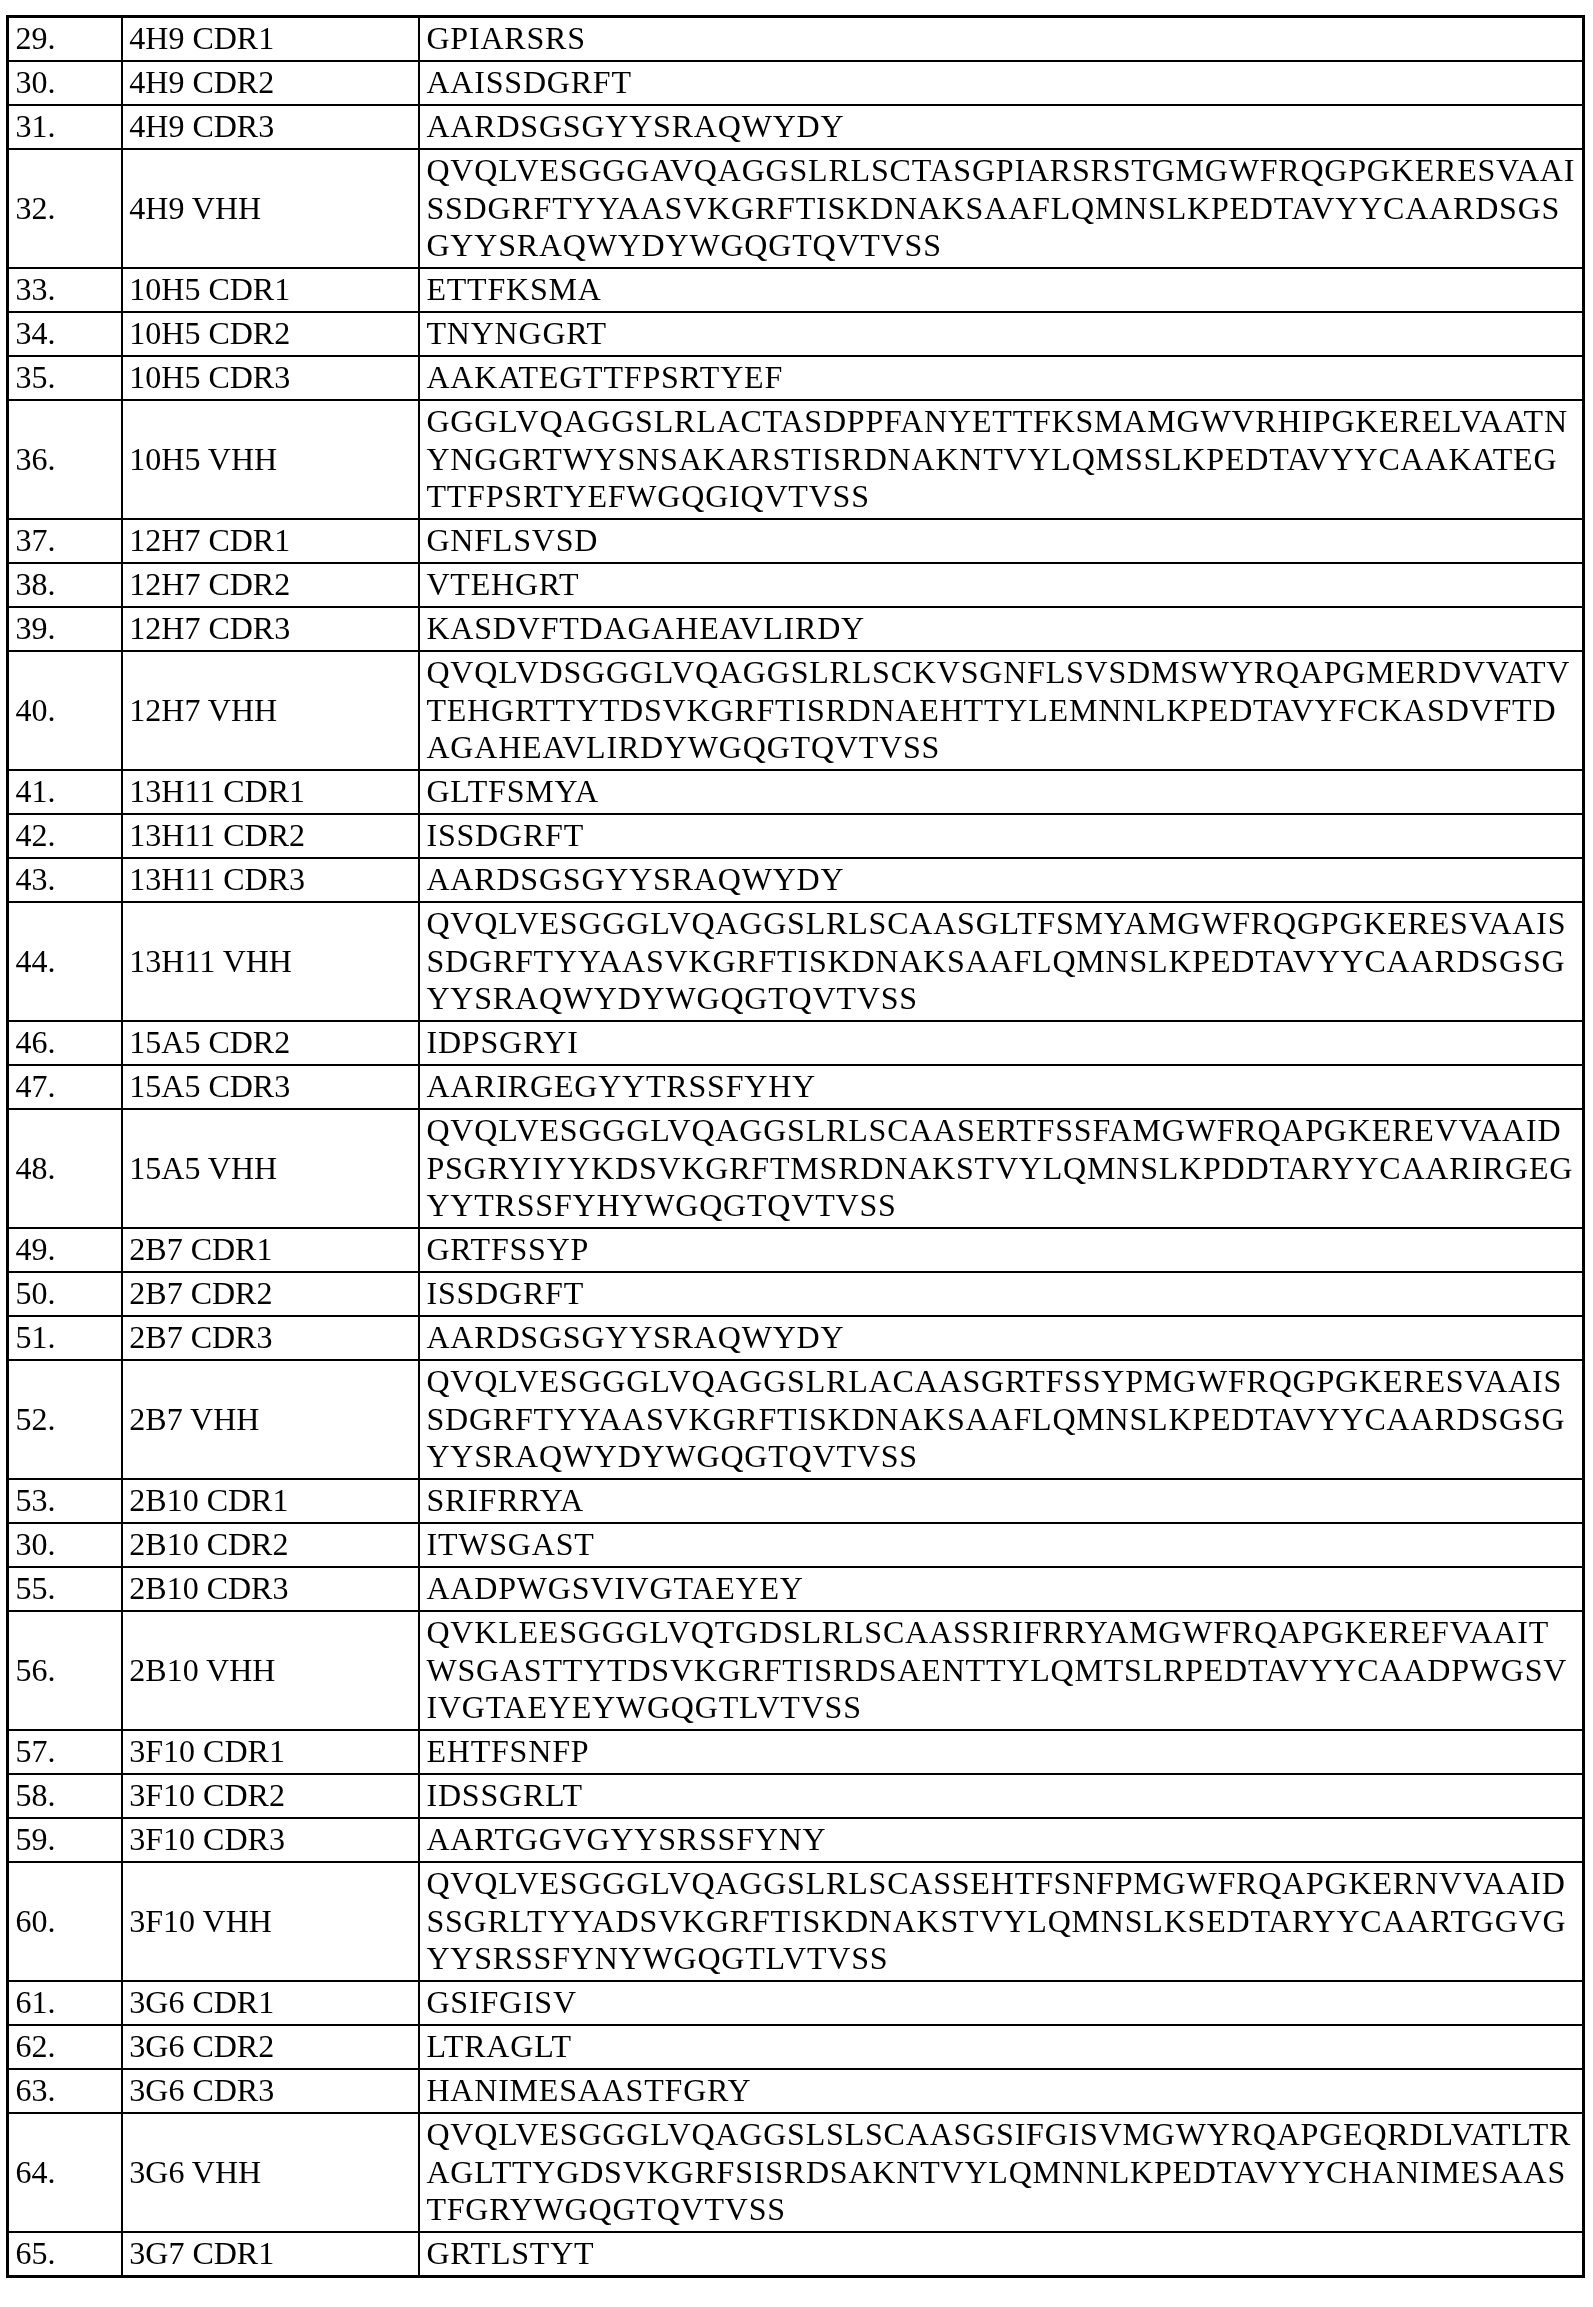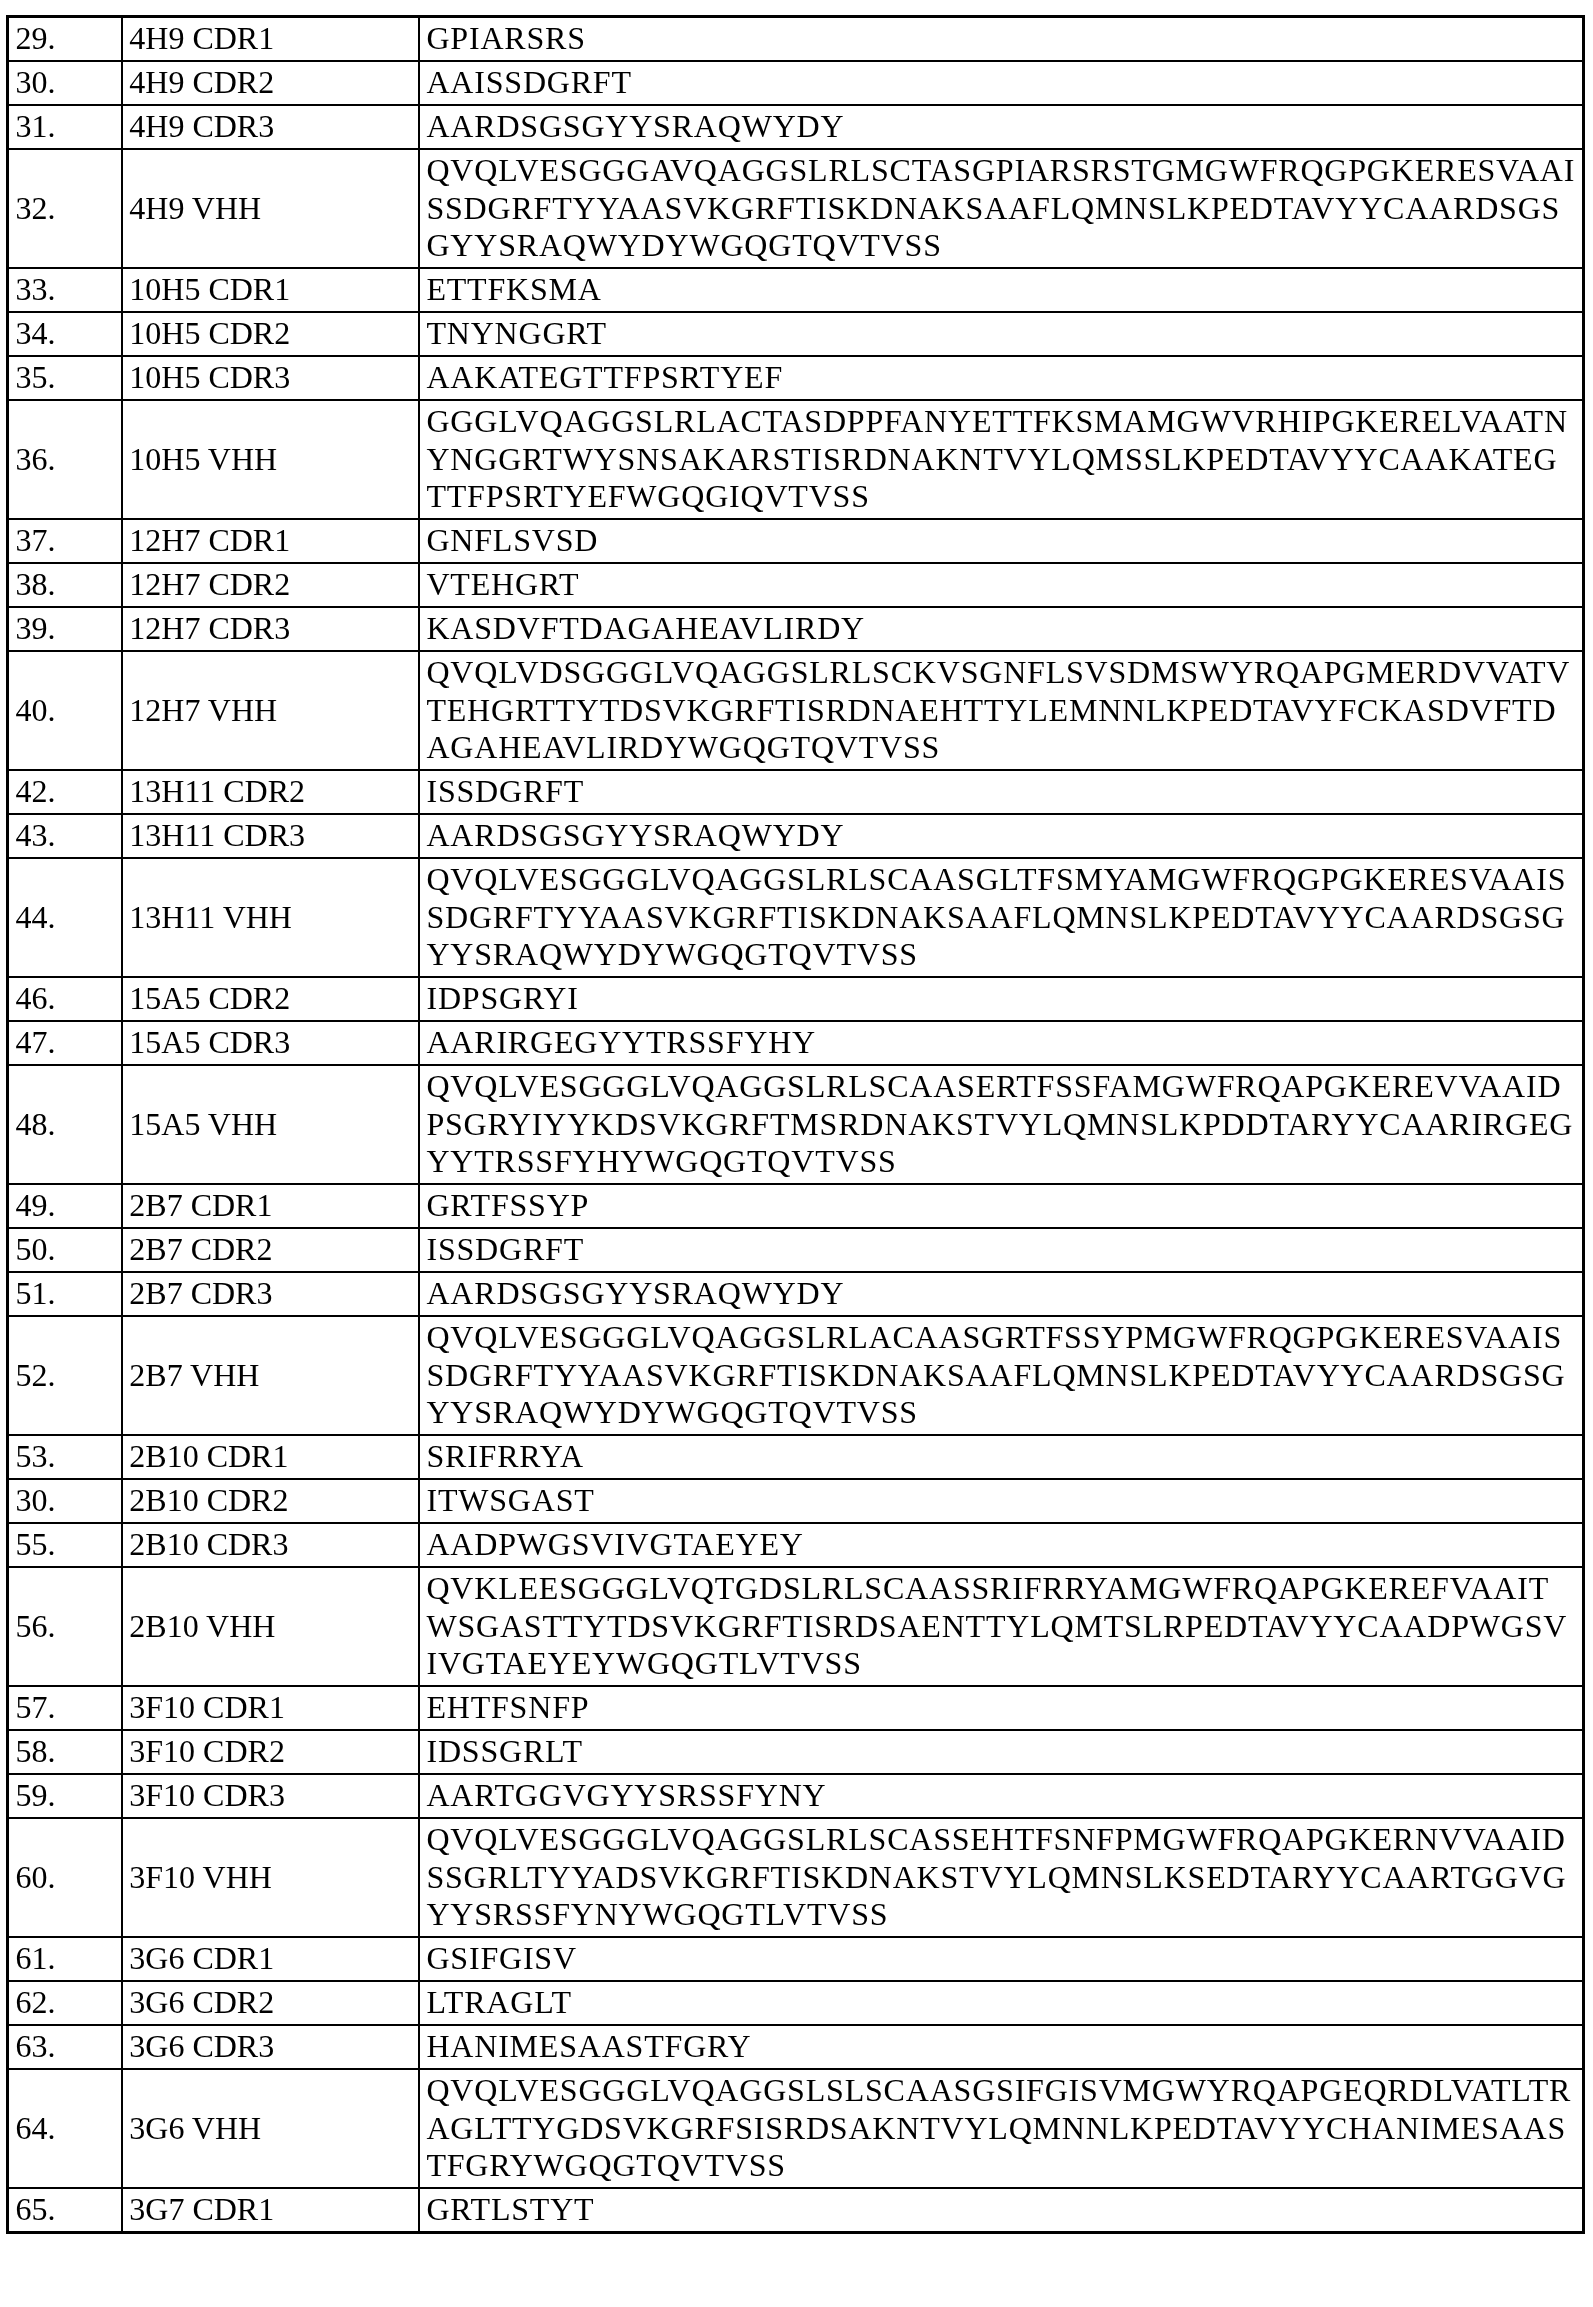--- a/index.html
+++ b/index.html
@@ -136,20 +136,25 @@
     <td class="col-name">12H7 CDR3</td>
     <td class="col-seq">KASDVFTDAGAHEAVLIRDY</td>
   </tr>
 
   <tr>
     <td class="col-index">40.</td>
     <td class="col-name">12H7 VHH</td>
     <td class="col-seq">QVQLVDSGGGLVQAGGSLRLSCKVSGNFLSVSDMSWYRQAPGMERDVVATVTEHGRTTYTDSVKGRFTISRDNAEHTTYLEMNNLKPEDTAVYFCKASDVFTDAGAHEAVLIRDYWGQGTQVTVSS</td>
   </tr>
 
+  <tr>
+    <td class="col-index">41.</td>
+    <td class="col-name">13H11 CDR1</td>
+    <td class="col-seq">GLTFSMYA</td>
+  </tr>
 
   <tr>
     <td class="col-index">42.</td>
     <td class="col-name">13H11 CDR2</td>
     <td class="col-seq">ISSDGRFT</td>
   </tr>
 
   <tr>
     <td class="col-index">43.</td>
     <td class="col-name">13H11 CDR3</td>

